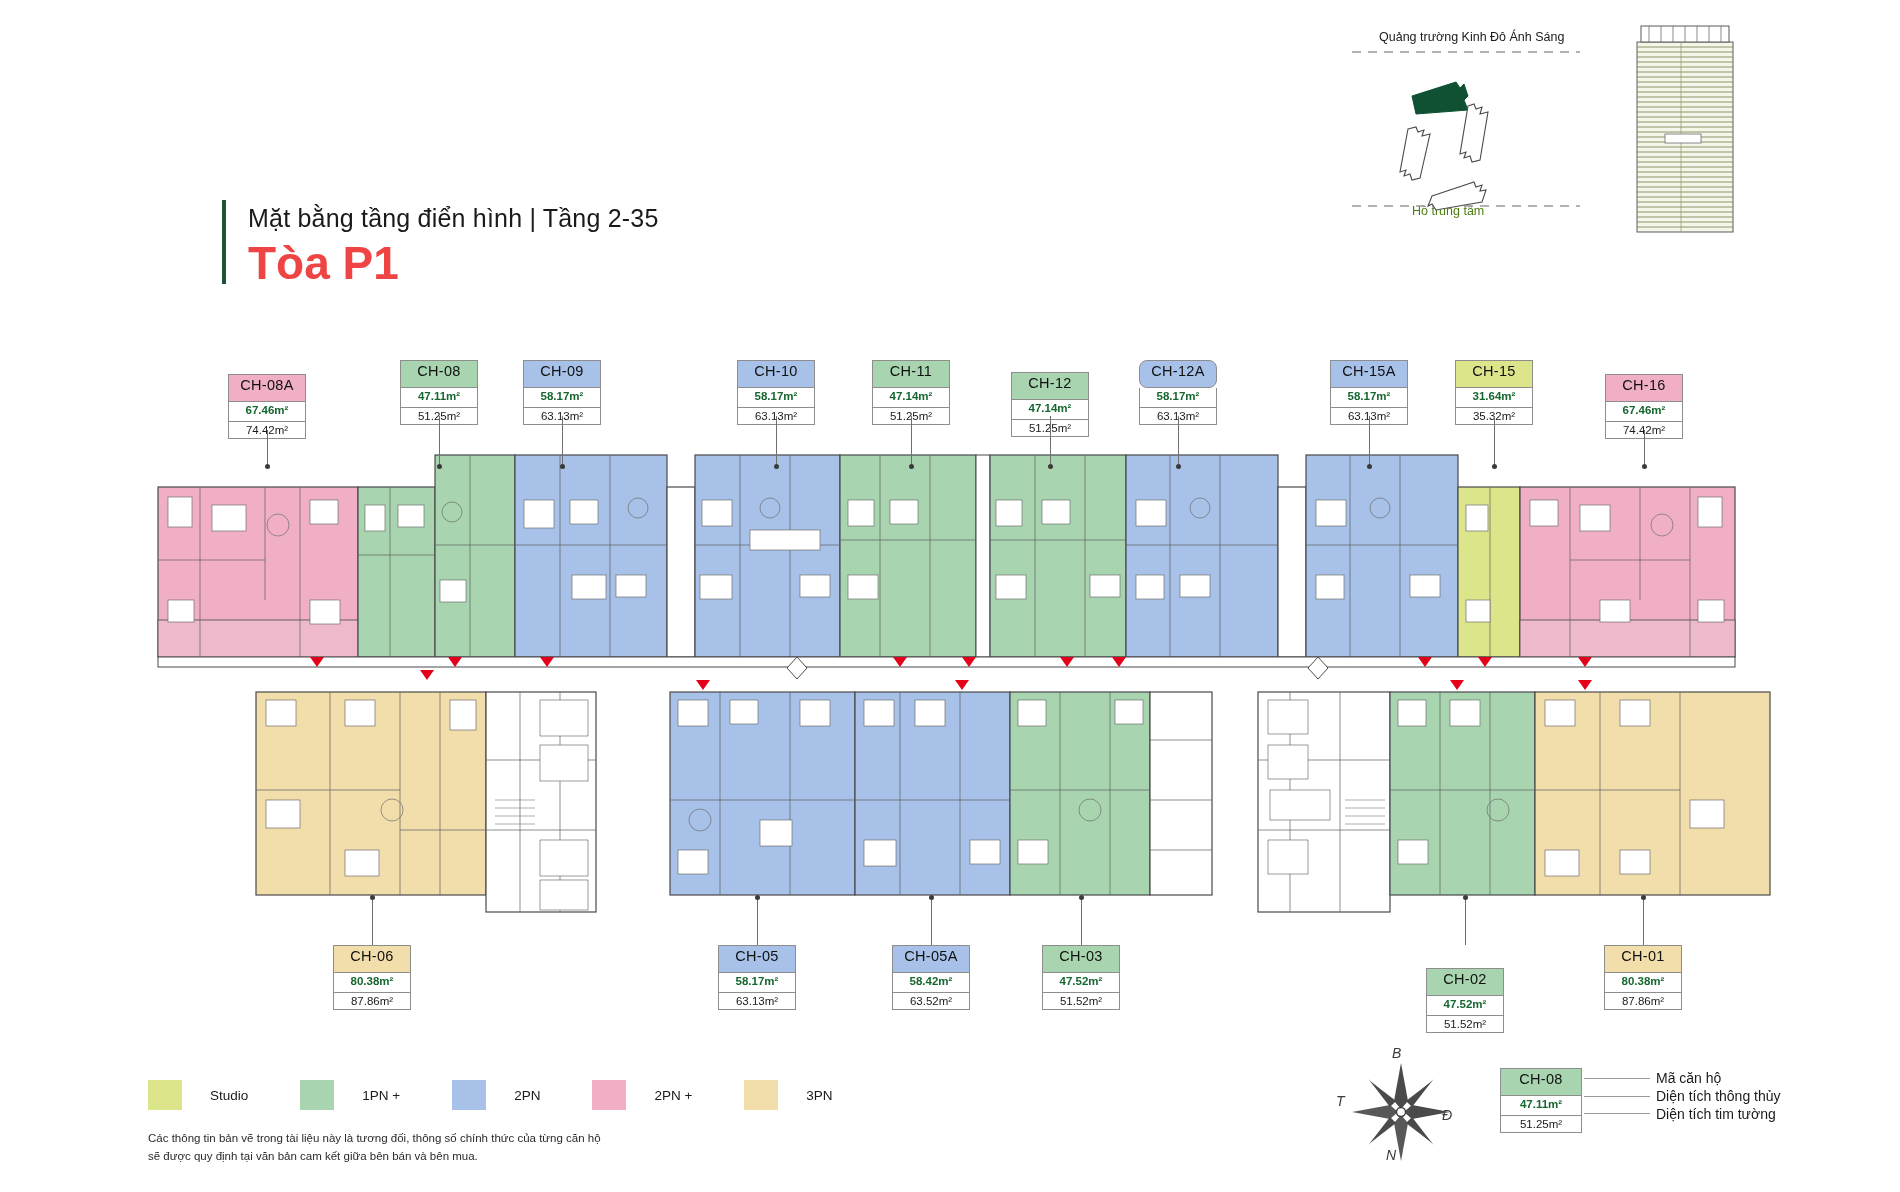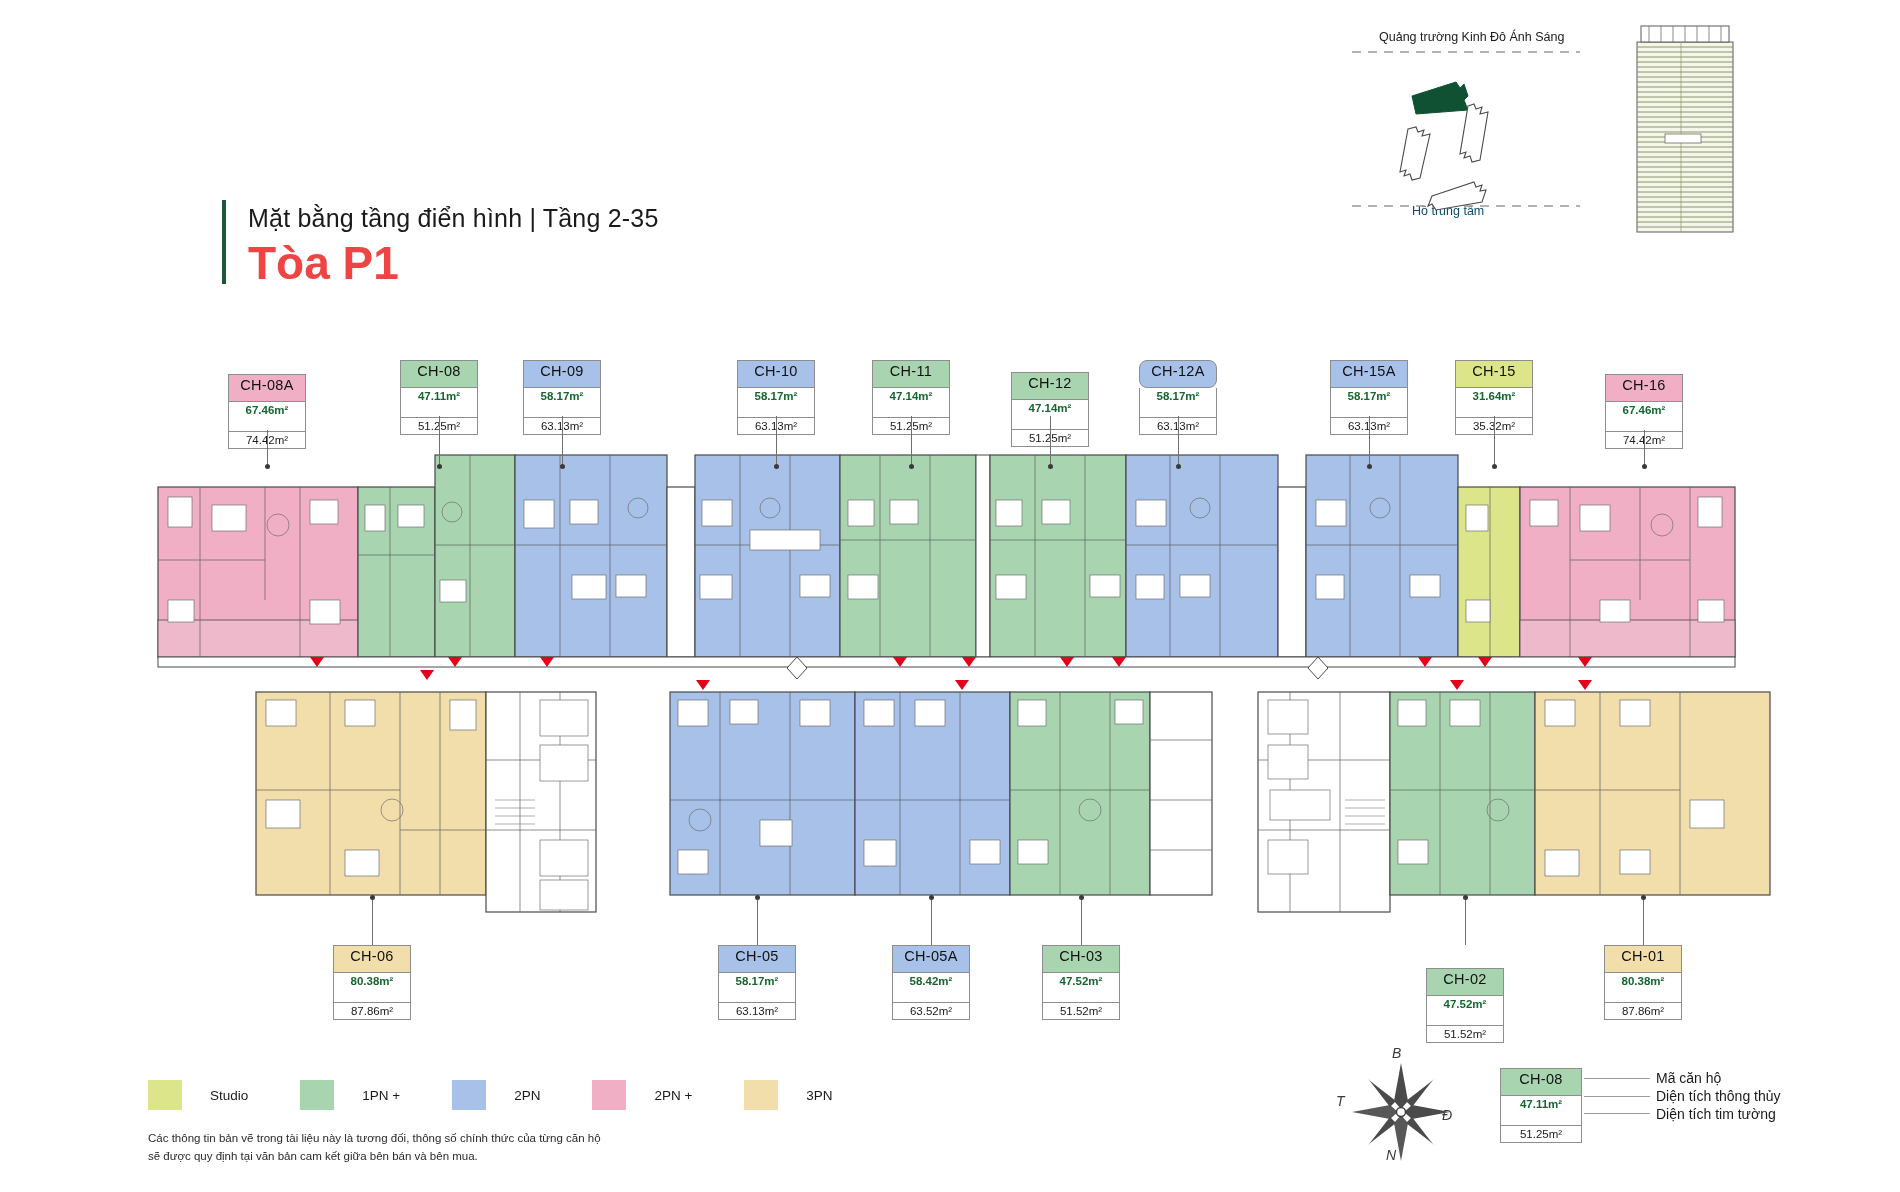--- a/index.html
+++ b/index.html
@@ -14,33 +14,33 @@
   .abs{position:absolute;}
 
   
   #title-block{left:222px;top:200px;}
   #title-rule{position:absolute;left:0;top:0;width:4px;height:84px;background:#1d5632;}
   #title-sub{position:absolute;left:26px;top:4px;font-size:25px;letter-spacing:.2px;color:#1a1a1a;white-space:nowrap;text-align:right;}
   #title-main{position:absolute;left:26px;top:36px;font-size:46px;font-weight:bold;color:#ef4444;white-space:nowrap;}
 
   
   #site-caption{left:1379px;top:30px;font-size:12.5px;color:#1a1a1a;white-space:nowrap;}
-  #site-caption2{left:1412px;top:204px;font-size:12.5px;color:#0c4a6e;white-space:nowrap;}
+  #site-caption2{left:1412px;top:204px;font-size:12.5px;color:#4d7c0f;white-space:nowrap;}
   #site-svg{left:1352px;top:44px;}
   #tower-svg{left:1631px;top:22px;}
 
   
   .callout{position:absolute;width:78px;}
   .callout .code{
     height:28px;line-height:20px;text-align:center;
     font-size:14.5px;font-weight:500;color:#111;
     border:1px solid #8d8d8d;box-sizing:border-box;letter-spacing:.3px;
   }
   .callout .net{
-    height:30px;line-height:17px;text-align:center;
+    height:20px;line-height:17px;text-align:center;
     font-size:11.5px;font-weight:bold;color:#15662f;
     border:1px solid #8d8d8d;border-top:none;background:#fff;box-sizing:border-box;
   }
   .callout .gross{
     height:17px;line-height:17px;text-align:center;
     font-size:11.5px;color:#1a1a1a;
     border:1px solid #8d8d8d;border-top:none;background:#fff;box-sizing:border-box;
   }
   .leader{position:absolute;width:1px;background:#6f6f6f;}
   .leaderdot{position:absolute;width:5px;height:5px;border-radius:50%;background:#3a3a3a;}

